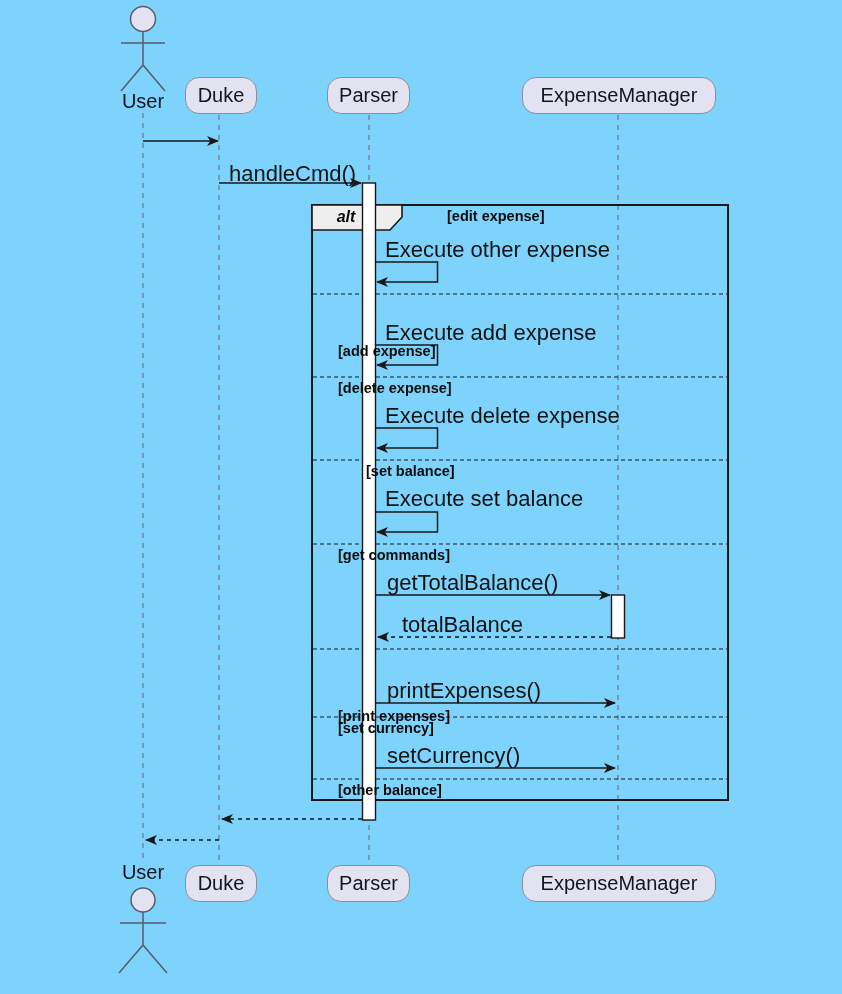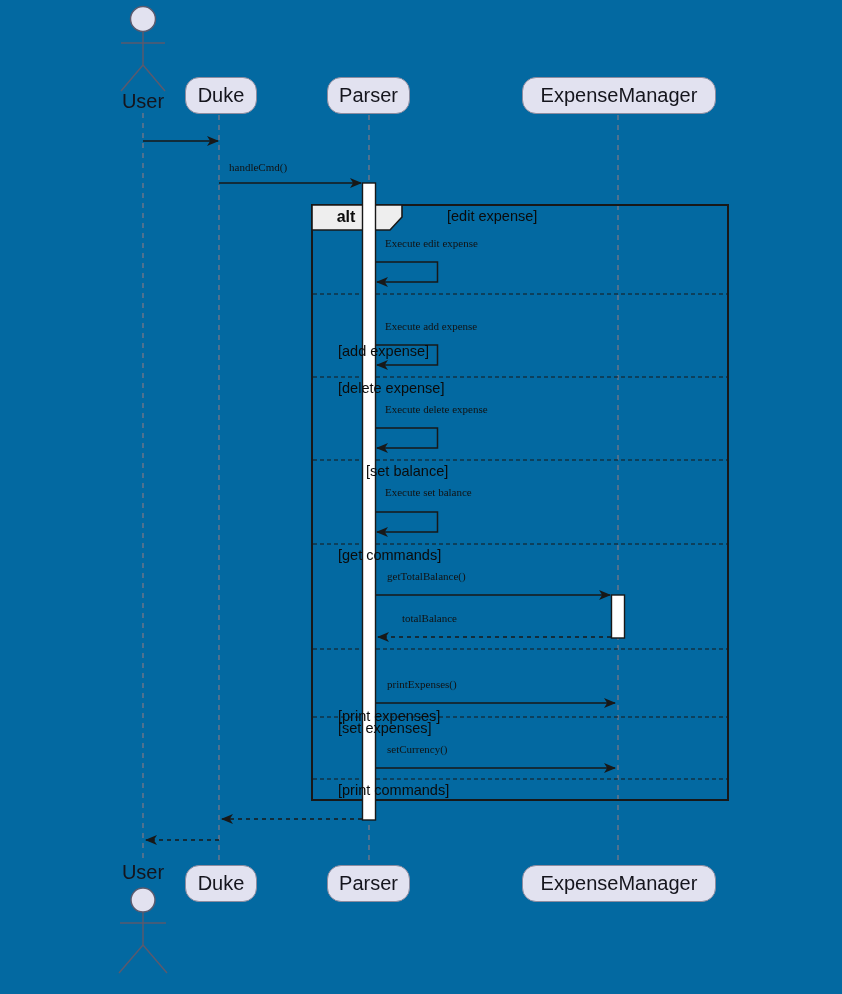--- a/index.html
+++ b/index.html
@@ -1,34 +1,34 @@
 <!DOCTYPE html>
 <html><head>
 <meta charset="utf-8">
 <style>
   html,body { margin:0; padding:0; background:#ffffff; }
   .canvas {
-    position:relative; width:842px; height:994px; background:#0369a1;
+    position:relative; width:842px; height:994px; background:#7dd3fc;
     font-family:"Liberation Sans", sans-serif; overflow:hidden;
   }
   .canvas svg { position:absolute; left:0; top:0; }
   .pbox {
     position:absolute; height:37px; background:#E2E2F0;
     border:1.5px solid #8c8ca0; border-radius:14px;
     display:flex; align-items:center; justify-content:center;
     font-size:20px; color:#15151d; box-sizing:border-box; white-space:nowrap;
   }
   .actor-label {
     position:absolute; font-size:20px; color:#15151d; text-align:center; white-space:nowrap;
   }
   .msg {
-    position:absolute; font-size:11px; color:#121212; white-space:nowrap;font-family:Liberation Serif, serif;
+    position:absolute; font-size:22px; color:#121212; white-space:nowrap;
   }
   .guard {
-    position:absolute; font-size:14.5px; font-weight:400; color:#0b0b0b; white-space:nowrap;padding-left:20px;
+    position:absolute; font-size:14.5px; font-weight:700; color:#0b0b0b; white-space:nowrap;padding-left:20px;
   }
   .op-label {
     position:absolute; font-size:16px; font-weight:700; color:#0b0b0b;
     width:62px; text-align:center;
   }
 </style>
 </head>
 <body>
 
 <div class="canvas">
@@ -96,43 +96,43 @@
     </g>
   </svg>
 
   <div class="actor-label" style="left:105px; top:90px; width:76px;">User</div>
   <div class="pbox" style="left:185px; top:77px; width:72px;">Duke</div>
   <div class="pbox" style="left:327px; top:77px; width:83px;">Parser</div>
   <div class="pbox" style="left:522px; top:77px; width:194px;">ExpenseManager</div>
 
   <div class="msg" style="left:229px; top:161px;">handleCmd()</div>
 
-  <div class="op-label" style="left:315px; top:208px;">alt</div>
+  <div class="op-label" style="left:315px; top:208px;font-style:italic;">alt</div>
   <div class="guard" style="left:427px; top:208px;">[edit expense]</div>
-  <div class="msg" style="left:385px; top:237px;">Execute edit expense</div>
+  <div class="msg" style="left:385px; top:237px;">Execute other expense</div>
 
   <div class="guard" style="left:318px; top:297px;margin-top:46px;">[add expense]</div>
   <div class="msg" style="left:385px; top:320px;">Execute add expense</div>
 
   <div class="guard" style="left:318px; top:380px;">[delete expense]</div>
   <div class="msg" style="left:385px; top:403px;">Execute delete expense</div>
 
   <div class="guard" style="left:318px; top:463px;margin-left:28px;">[set balance]</div>
   <div class="msg" style="left:385px; top:486px;">Execute set balance</div>
 
   <div class="guard" style="left:318px; top:547px;">[get commands]</div>
   <div class="msg" style="left:387px; top:570px;">getTotalBalance()</div>
   <div class="msg" style="left:402px; top:612px;">totalBalance</div>
 
   <div class="guard" style="left:318px; top:680px;margin-top:28px;">[print expenses]</div>
   <div class="msg" style="left:387px; top:678px;">printExpenses()</div>
 
-  <div class="guard" style="left:318px; top:720px;">[set expenses]</div>
+  <div class="guard" style="left:318px; top:720px;">[set currency]</div>
   <div class="msg" style="left:387px; top:743px;">setCurrency()</div>
 
-  <div class="guard" style="left:318px; top:782px;">[print commands]</div>
+  <div class="guard" style="left:318px; top:782px;">[other balance]</div>
 
   <div class="actor-label" style="left:105px; top:861px; width:76px;">User</div>
   <div class="pbox" style="left:185px; top:865px; width:72px;">Duke</div>
   <div class="pbox" style="left:327px; top:865px; width:83px;">Parser</div>
   <div class="pbox" style="left:522px; top:865px; width:194px;">ExpenseManager</div>
 
 </div>
 
 </body></html>

